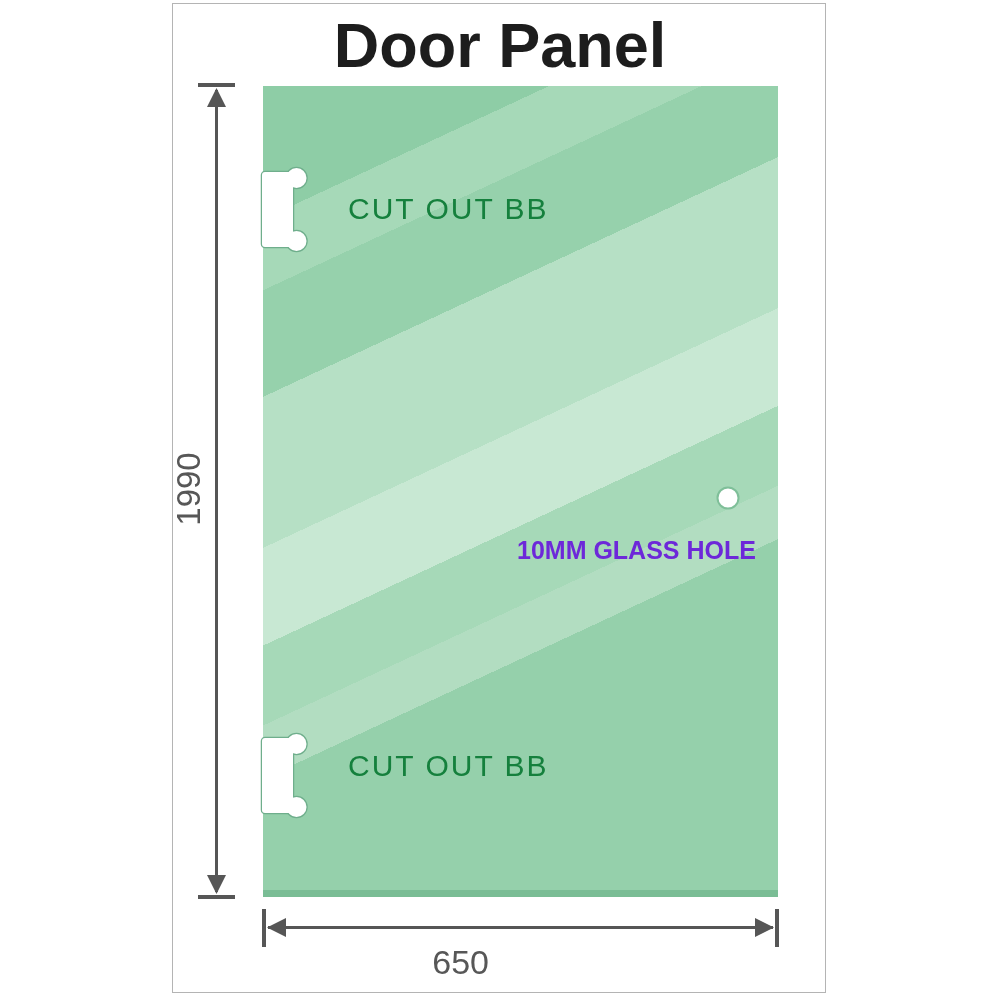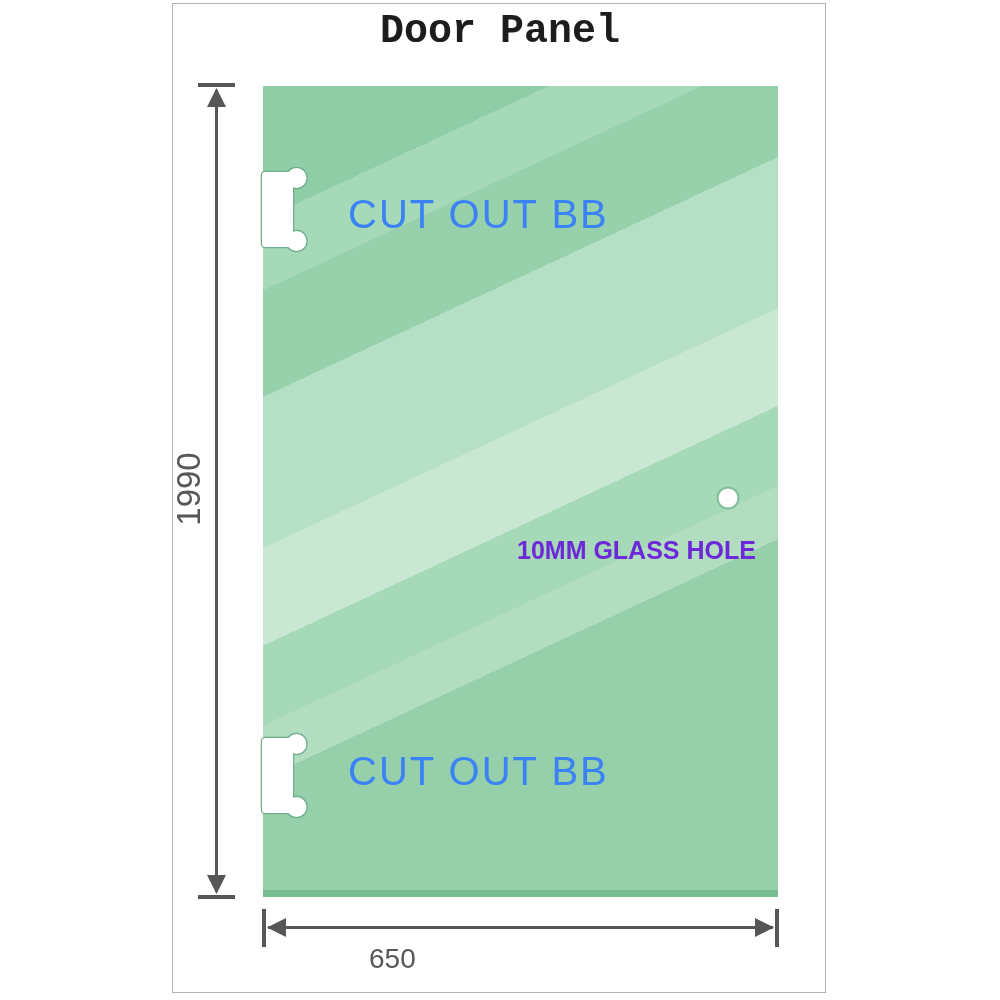--- a/index.html
+++ b/index.html
@@ -1,27 +1,27 @@
 <!DOCTYPE html>
 <html><head>
 <meta charset="utf-8">
 <style>
   html,body { margin:0; padding:0; background:#ffffff; }
   body { width:1000px; height:1000px; font-family:"Liberation Sans", sans-serif; }
   .stage { position:relative; width:1000px; height:1000px; background:#ffffff; overflow:hidden; }
   .frame { position:absolute; left:172px; top:3px; width:654px; height:990px; border:1px solid #b4b4b4; box-sizing:border-box; }
   .drawing { position:absolute; left:0; top:0; }
   .title { position:absolute; left:172px; top:9px; width:656px; text-align:center;
-           font-size:40px; font-weight:bold; color:#1d1d1d;font-family:Liberation Mono, monospace; }
+           font-size:63px; font-weight:bold; color:#1d1d1d; }
   .dim-label { position:absolute; color:#575757; font-size:33px; }
   .label-height { left:123px; top:469px; width:132px; height:40px;
                   display:flex; align-items:center; justify-content:center;
                   transform:rotate(-90deg); }
-  .label-width { left:369px; top:943px; width:120px; text-align:left; font-size:28px; }
-  .cutout-label { position:absolute; left:348px; color:#3b82f6; font-size:40px;
+  .label-width { left:369px; top:943px; width:120px; text-align:right; font-size:34px; }
+  .cutout-label { position:absolute; left:348px; color:#15803d; font-size:30px;
                   letter-spacing:2px; white-space:nowrap; }
   .cutout-label.top { top:192px; }
   .cutout-label.bottom { top:749px; }
   .hole-label { position:absolute; left:517px; top:536px; color:#6d28d9;
                 font-size:25px; font-weight:bold; white-space:nowrap; }
 </style>
 </head>
 <body>
 
 <div class="stage">

